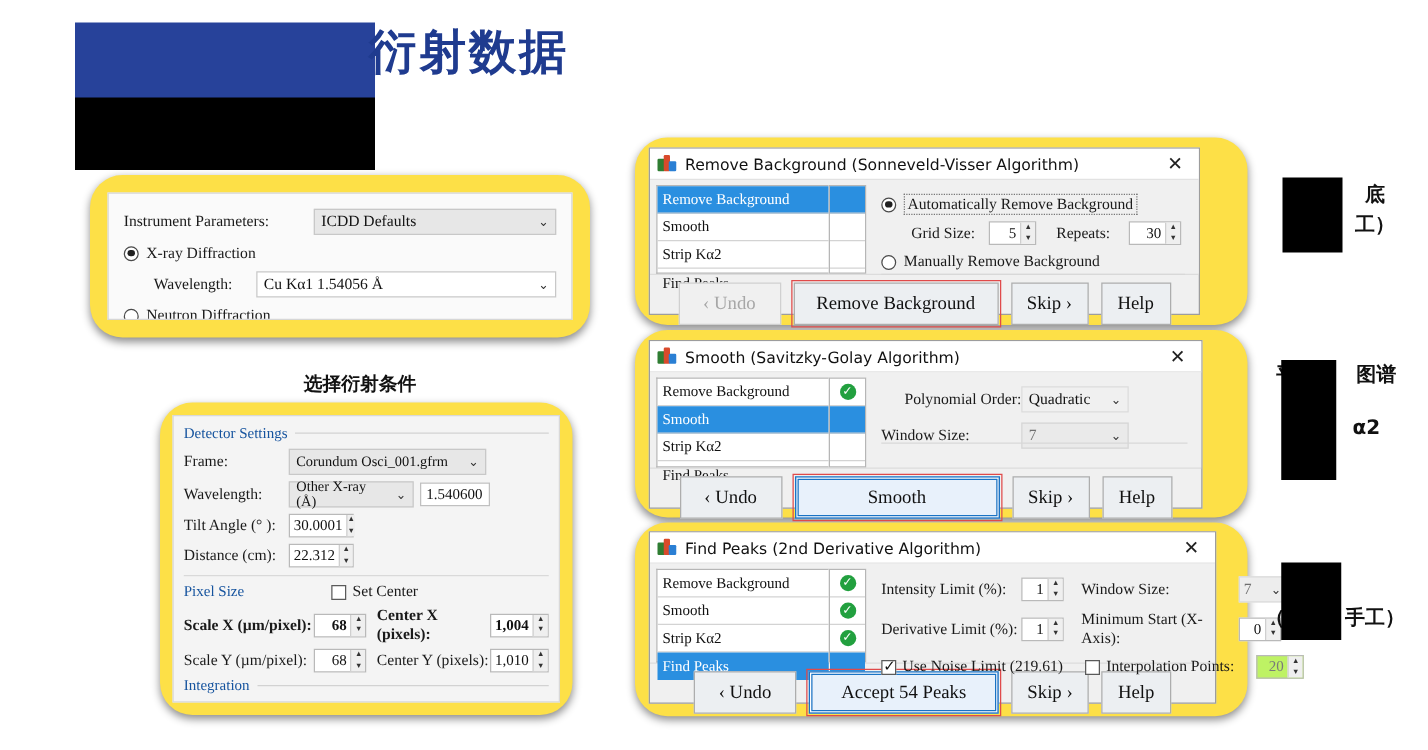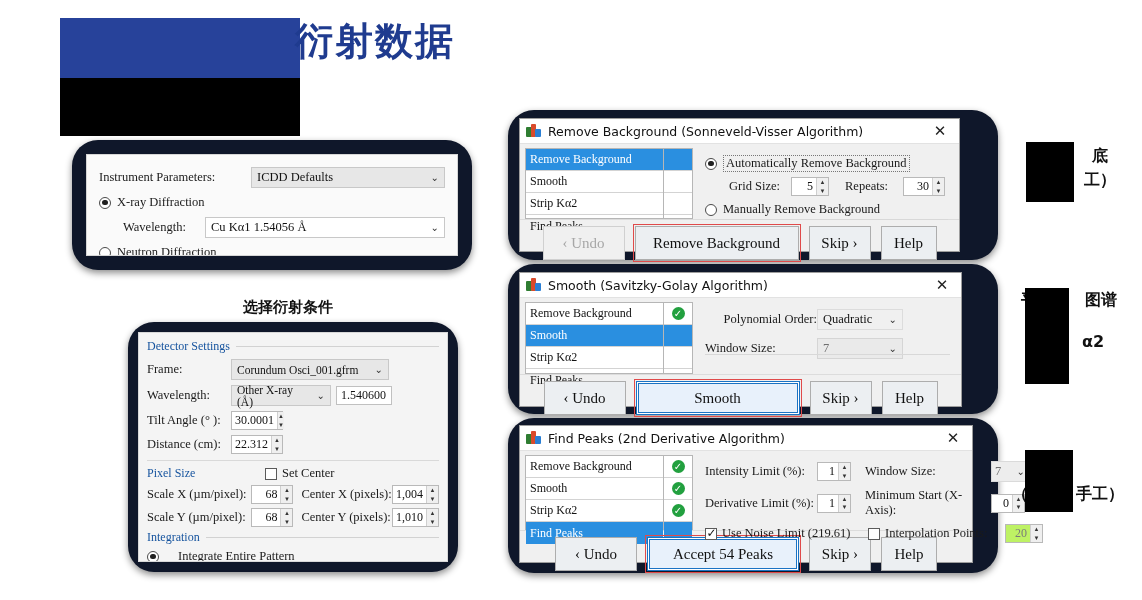--- a/index.html
+++ b/index.html
@@ -21,21 +21,21 @@
   }
   .slide-title{
     position:absolute; left:295px; top:16px; z-index:4;
     font-family:"DejaVu Sans", sans-serif;
     font-weight:bold; font-size:38px; color:#1f3b8f; letter-spacing:2px;
     white-space:nowrap;
   }
 
   
   .frame{
-    position:absolute; background:#0f172a; border-radius:26px;
+    position:absolute; background:#fde047; border-radius:26px;
     box-shadow:0 3px 7px rgba(0,0,0,.45);
   }
   .frame-inner{
     position:absolute; background:#f0f0f0; overflow:hidden;
   }
 
   
   .win-text{ font-family:"Liberation Serif","DejaVu Serif",serif; font-size:12.5px; color:#1a1a1a; }
   .combo{
     background:#e7e7e7; border:1px solid #c8c8c8;
@@ -244,21 +244,21 @@
       </div>
 
       <div class="group-line" style="margin:0 0 5px 0;"></div>
 
       <div class="row" style="margin-bottom:4px;">
         <span class="grp-label" style="color:#15539e;width:118px;">Pixel Size</span>
         <span class="check"></span>
         <span class="win-text" style="margin-left:5px;">Set Center</span>
       </div>
 
-      <div class="row" style="margin-bottom:4px;">
+      <div class="row" style="margin-bottom:4px;font-weight:bold;">
         <div class="win-text" style="width:108px;">Scale X (µm/pixel):</div>
         <div class="spin" style="width:44px;">
           <span class="val">68</span>
           <span class="arrows">
               <span>▲</span>
               <span>▼</span>
             </span>
         </div>
         <div class="win-text" style="width:94px;margin-left:8px;">Center X (pixels):</div>
         <div class="spin" style="width:48px;">

